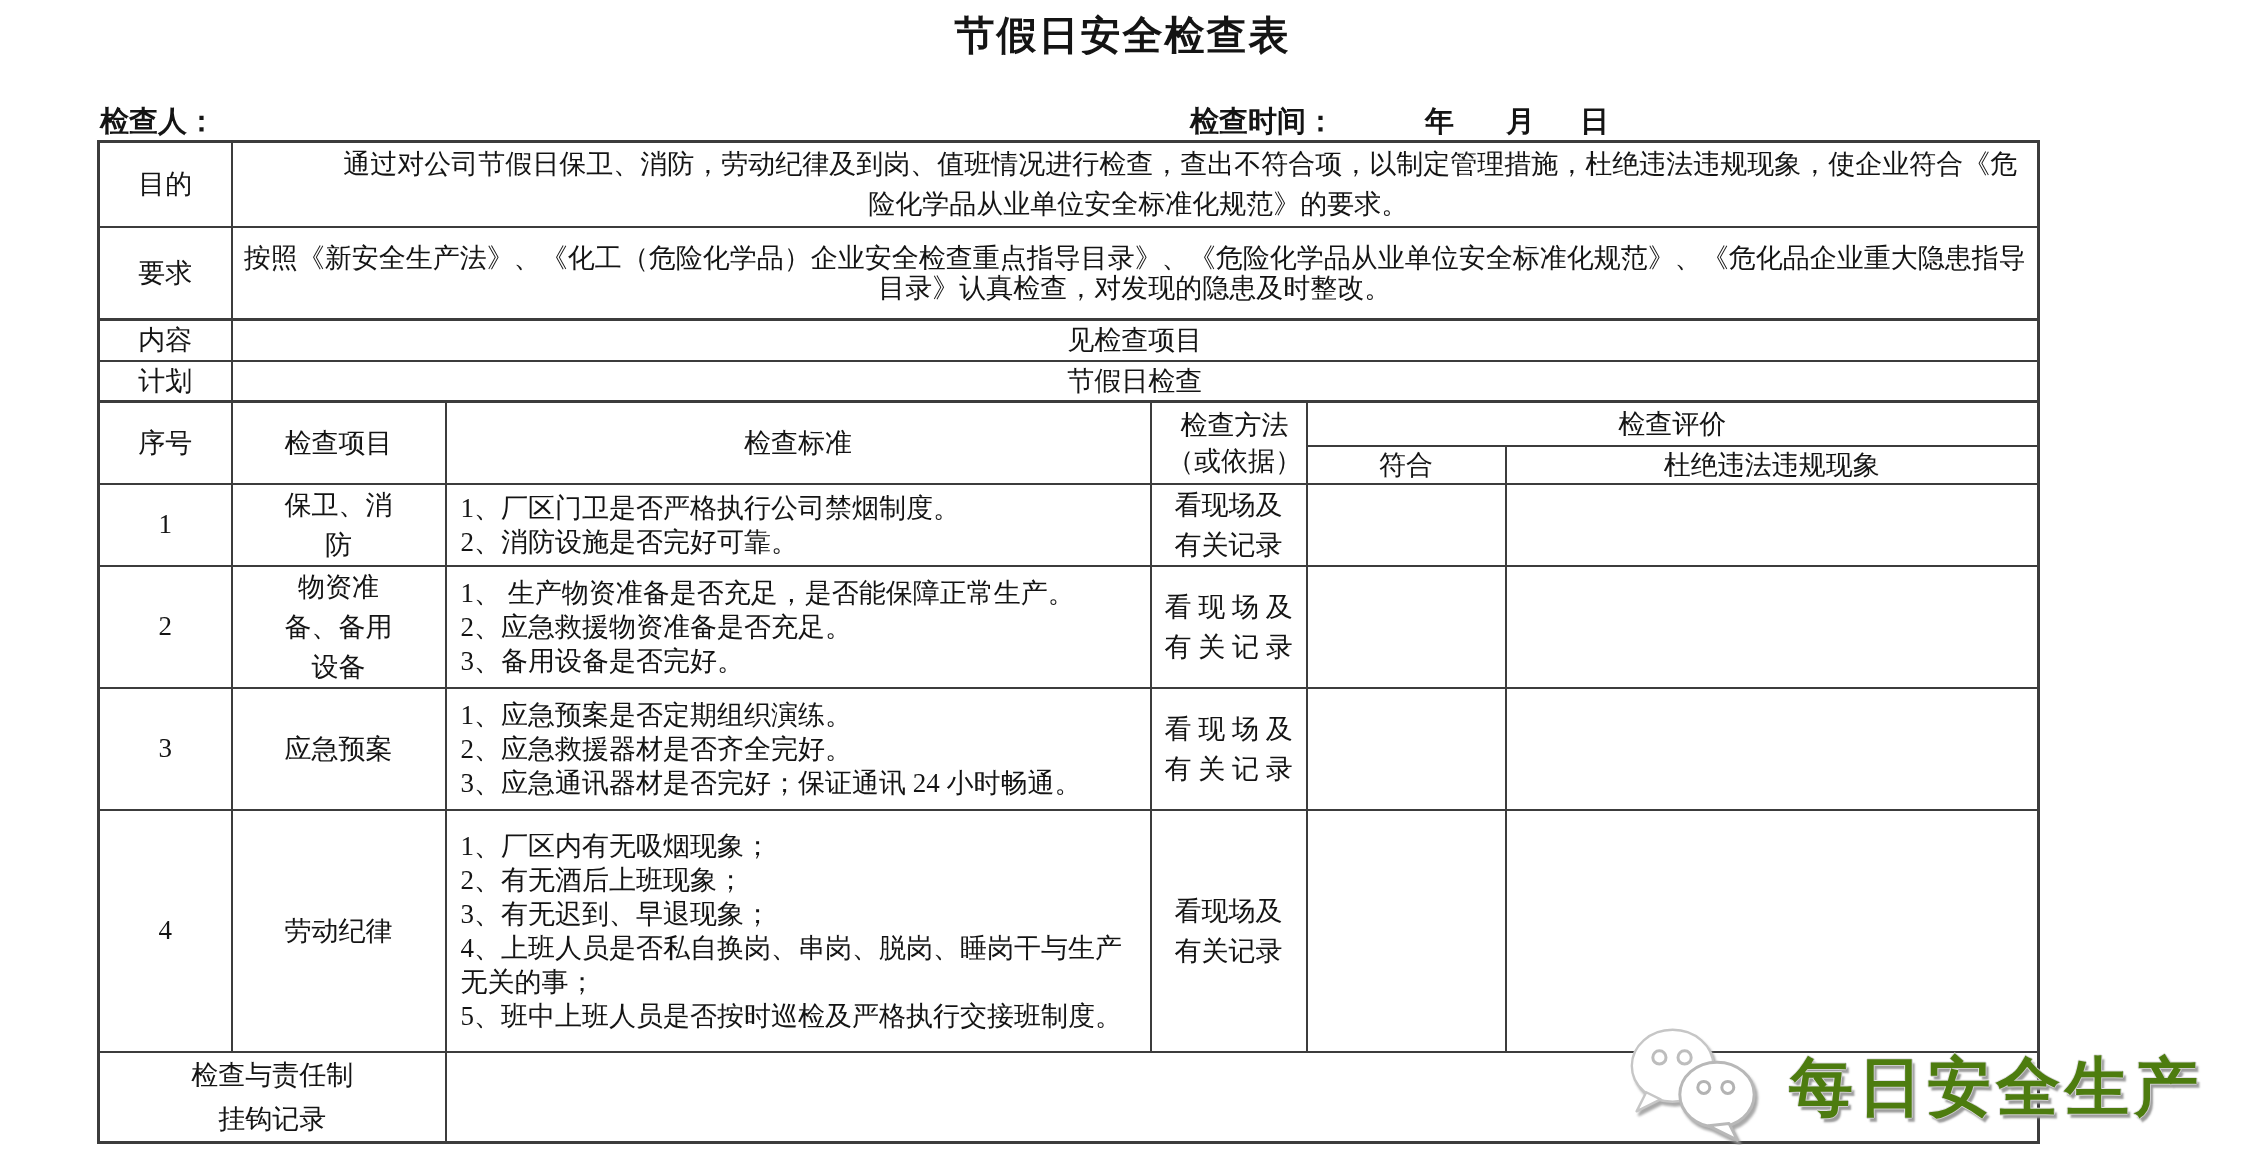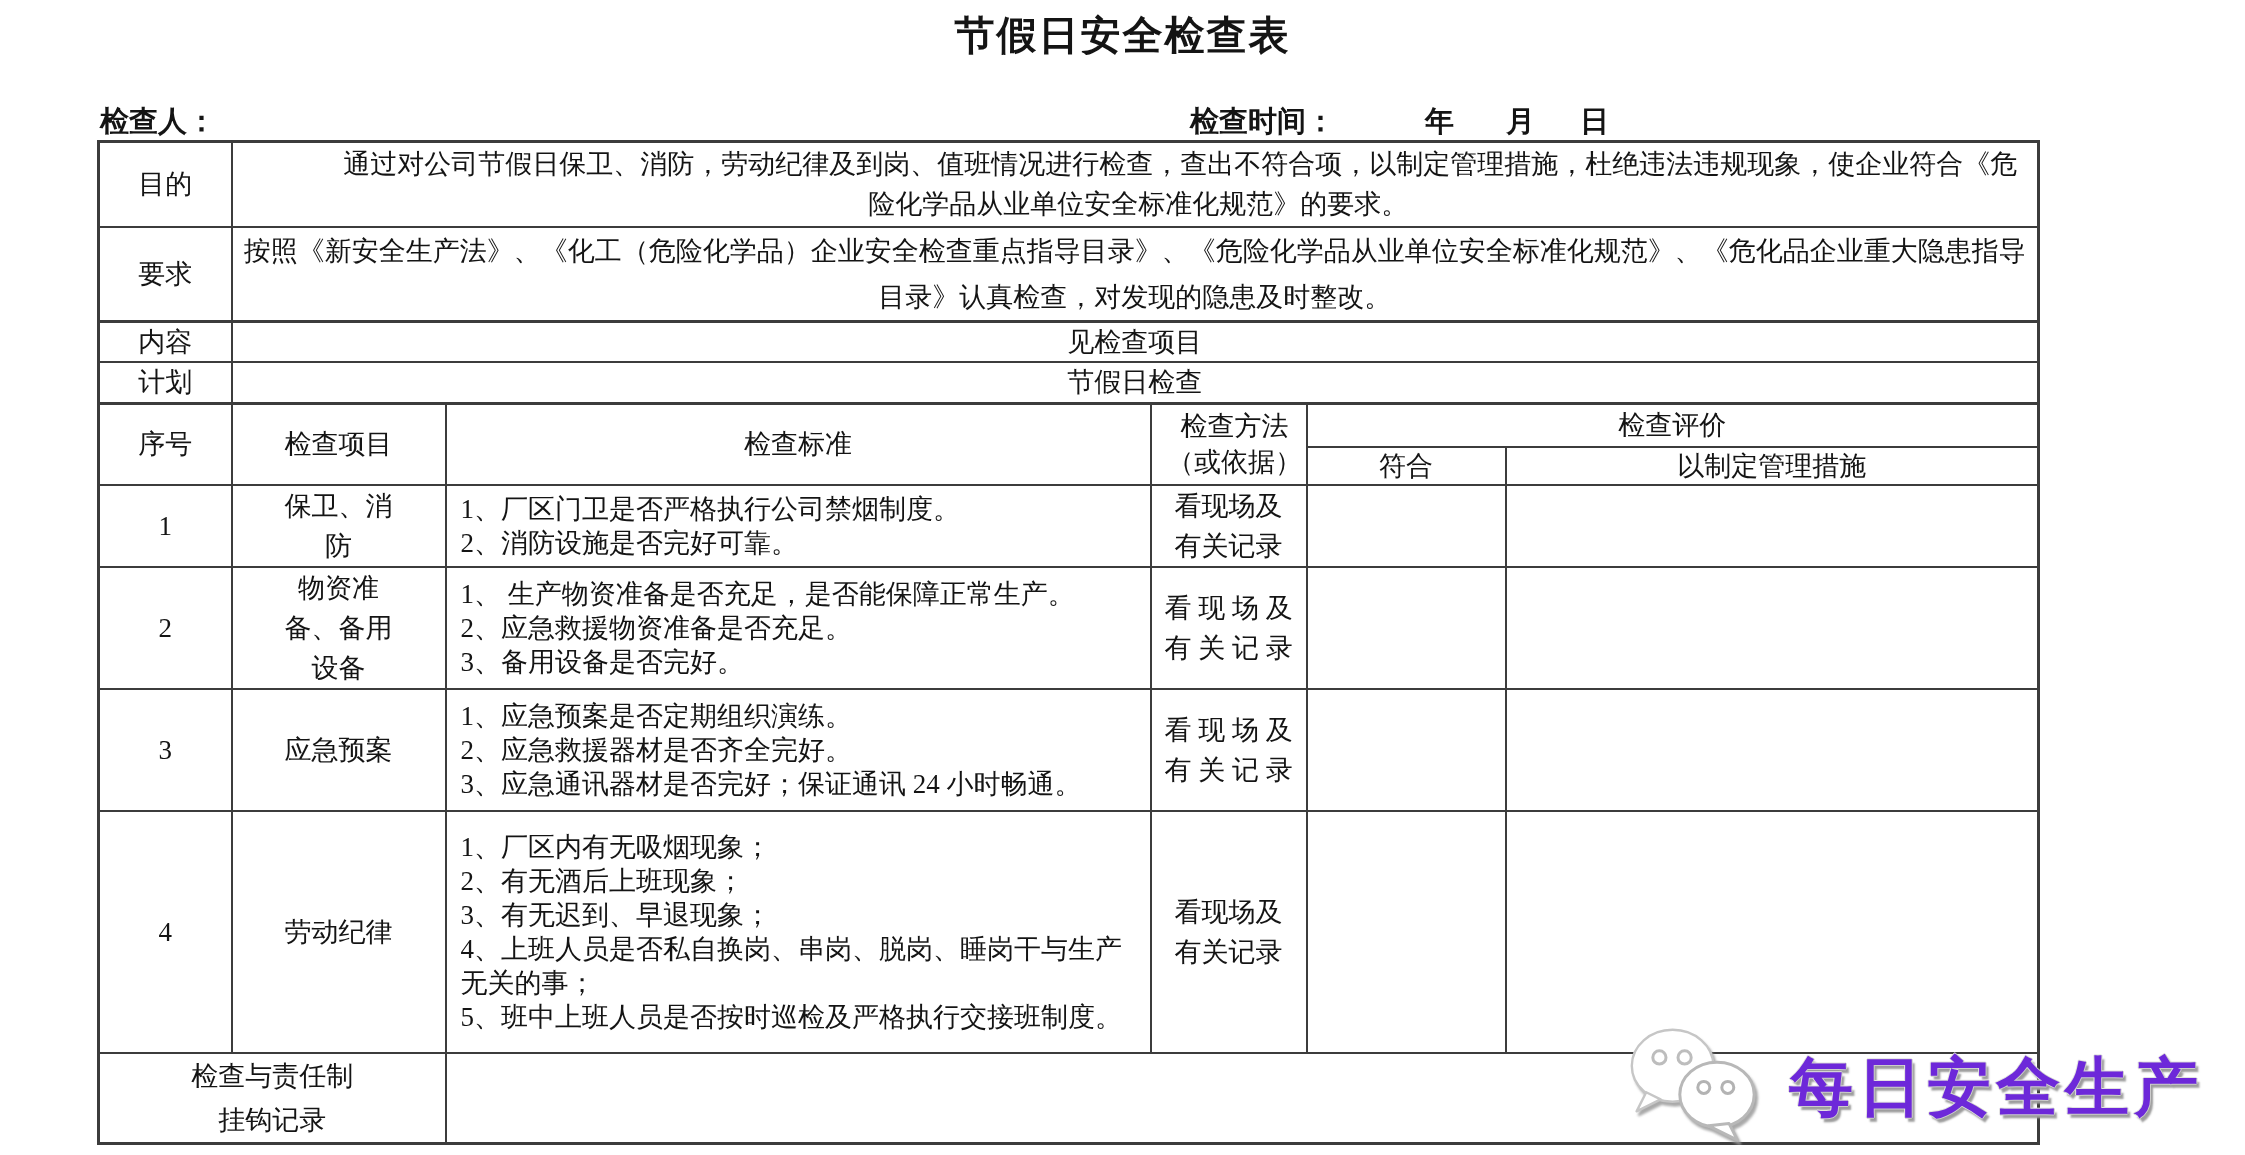--- a/index.html
+++ b/index.html
@@ -43,21 +43,21 @@
     text-align:center;
     overflow:hidden;
   }
   table.inspection { border:3px solid #3c3c3c; }
   tr.thick-top td { border-top-width:3px; }
 
   td.label-cell { text-align:center; }
   td.text-left { text-align:left; }
   .para { margin:0; line-height:40px; padding:0 10px; }
   .para.indent { text-indent:84px;padding-left:17px; }
-  .para.req { line-height:46px; }
+  .para.req { line-height:30px; }
 
   .item-wrap { display:inline-block; max-width:4.3em; line-height:40px; }
   .footer-wrap { display:inline-block; max-width:6.3em; line-height:44px; }
 
   .standards {
     display:flex; flex-direction:column; justify-content:space-evenly;
     height:100%; box-sizing:border-box;
     padding:4px 8px 4px 14px;
     text-align:left;
   }
@@ -71,21 +71,21 @@
 
   
   .watermark {
     position:absolute; right:42px; bottom:6px;
     display:flex; align-items:center;
     z-index:5;
   }
   .watermark-text {
     font-family:"Liberation Sans","DejaVu Sans",sans-serif;
     font-size:64px; font-weight:bold; letter-spacing:5px;
-    color:#6d28d9;
+    color:#4d7c0f;
     text-shadow:
       1px 0 #cccccc, -1px 0 #e2e2e2, 0 1px #cccccc, 0 -1px #e2e2e2,
       3px 4px 2px #9c9c9c;
     white-space:nowrap;
   }
   .watermark-icon { margin-right:6px; flex:0 0 auto; }
 </style>
 </head>
 <body>
 
@@ -141,21 +141,21 @@
       <td rowspan="2">检查项目</td>
       <td rowspan="2">检查标准</td>
       <td rowspan="2" class="hdr-method">
         <div>检查方法</div>
         <div>（或依据）</div>
       </td>
       <td colspan="2">检查评价</td>
     </tr>
     <tr style="height:36px">
       <td>符合</td>
-      <td>以制定管理措施</td>
+      <td>杜绝违法违规现象</td>
     </tr>
 
     <tr style="height:77px">
       <td>1</td>
       <td><span class="item-wrap">保卫、消防</span></td>
       <td class="standards-cell">
         <div class="standards std-flex">
           <div>1、厂区门卫是否严格执行公司禁烟制度。</div>
           <div>2、消防设施是否完好可靠。</div>
         </div>

